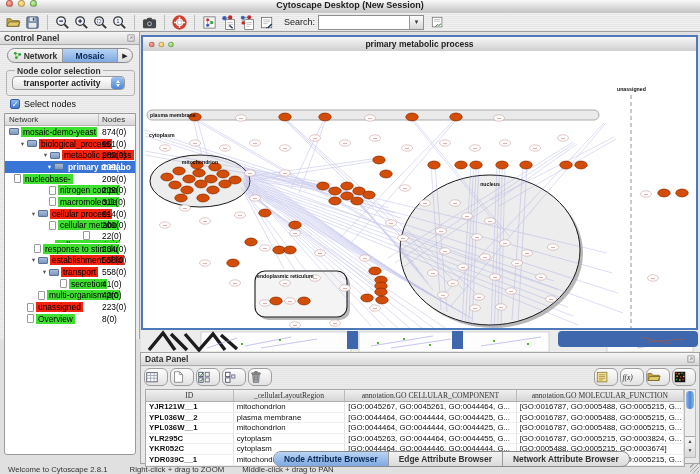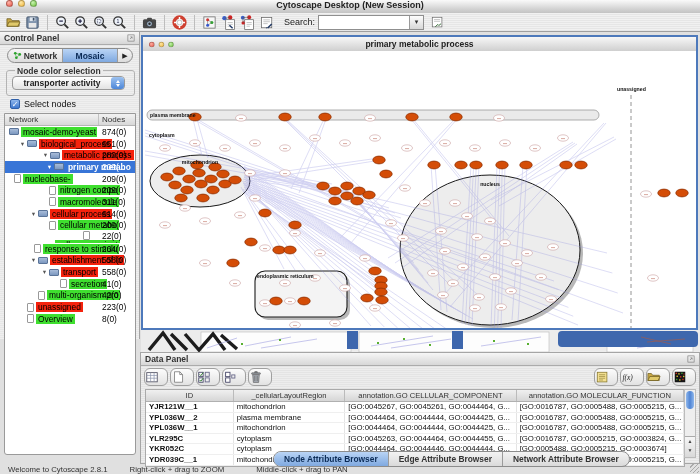--- a/index.html
+++ b/index.html
@@ -66,21 +66,21 @@
   #net-title{position:absolute;left:0;right:0;text-align:center;font-size:8.5px;font-weight:bold;color:#222;}
   #net-canvas{position:absolute;left:0;top:14px;right:0;bottom:0;background:#fff;overflow:hidden;}
   
   #bg-strip{position:absolute;left:141px;top:330px;width:559px;height:22px;background:#ececec;overflow:hidden;}
   
   #data-panel{position:absolute;left:140px;top:352px;width:560px;height:112px;background:repeating-linear-gradient(180deg,#ededed 0 1px,#e4e4e4 1px 2px);border:1px solid #a5a5a5;box-sizing:border-box;}
   #dp-toolbar{position:absolute;left:3px;top:14px;right:3px;height:20px;display:flex;align-items:center;gap:2px;}
   .dp-btn{width:24px;height:18px;background:linear-gradient(#fcfcfc,#e2e2e2);border:1px solid #9f9f9f;border-radius:6px;display:flex;align-items:center;justify-content:flex-start;box-sizing:border-box;}
   .dp-spacer{flex:1;}
   #dp-table{position:absolute;left:4px;top:36px;width:540px;background:#fff;border:1px solid #aaa;box-sizing:border-box;}
-  .dpt-head{display:flex;height:11px;background:linear-gradient(#f0f0f0,#d6d6d6);border-bottom:1px solid #b0b0b0;font-size:7.6px;color:#333;}
+  .dpt-head{display:flex;height:11px;background:linear-gradient(#f0f0f0,#d6d6d6);border-bottom:1px solid #b0b0b0;font-size:7.6px;color:#333;font-family:Liberation Serif, serif;}
   .dpt-head .hc{border-right:1px solid #bbb;text-align:center;overflow:hidden;white-space:nowrap;box-sizing:border-box;line-height:11px;}
   .dpt-row{display:flex;height:9.6px;font-size:7.8px;border-bottom:1px solid #efefef;}
   .dpt-row .tc{border-right:1px solid #e4e4e4;overflow:hidden;white-space:nowrap;padding-left:3px;box-sizing:border-box;line-height:9.6px;}
   .tc.c0{font-weight:bold;}
   .w0{width:88px;}.w1{width:112px;}.w2{width:172px;}.w3{width:168px;}
   #dp-vscroll{position:absolute;right:3px;top:36px;width:12px;height:69px;background:#eee;border:1px solid #bbb;box-sizing:border-box;}
   #dp-thumb{position:absolute;left:1px;top:1px;width:8px;height:18px;border-radius:5px;background:linear-gradient(90deg,#8fb7ec,#4f84d4,#8fb7ec);}
   #dp-arrows{position:absolute;left:0;bottom:0;width:10px;height:20px;background:linear-gradient(#f6f6f6,#d9d9d9);border-top:1px solid #aaa;font-size:5px;color:#444;text-align:center;line-height:9px;}
   #dp-tabs{position:absolute;left:132px;top:98px;height:14px;display:flex;border:1px solid #8c8c8c;border-radius:8px;overflow:hidden;background:linear-gradient(#f3f3f3,#dadada);}
   .dp-tab{display:flex;align-items:center;padding:0 10px;font-size:8.4px;font-weight:bold;color:#333;border-right:1px solid #9b9b9b;}
@@ -892,17 +892,17 @@
     <div id="dp-tabs">
         <div class="dp-tab sel">Node Attribute Browser</div>
         <div class="dp-tab">Edge Attribute Browser</div>
         <div class="dp-tab">Network Attribute Browser</div>
       </div>
   </div>
 
   <div id="statusbar">
     <span style="margin-left:8px">Welcome to Cytoscape 2.8.1</span>
     <span style="margin-left:22px">Right-click + drag to ZOOM</span>
-    <span style="margin-left:32px">Middle-click + drag to PAN</span>
+    <span style="margin-left:18px">Middle-click + drag to PAN</span>
     <div id="grip"></div>
   </div>
 
 </div>
 
 </body></html>

